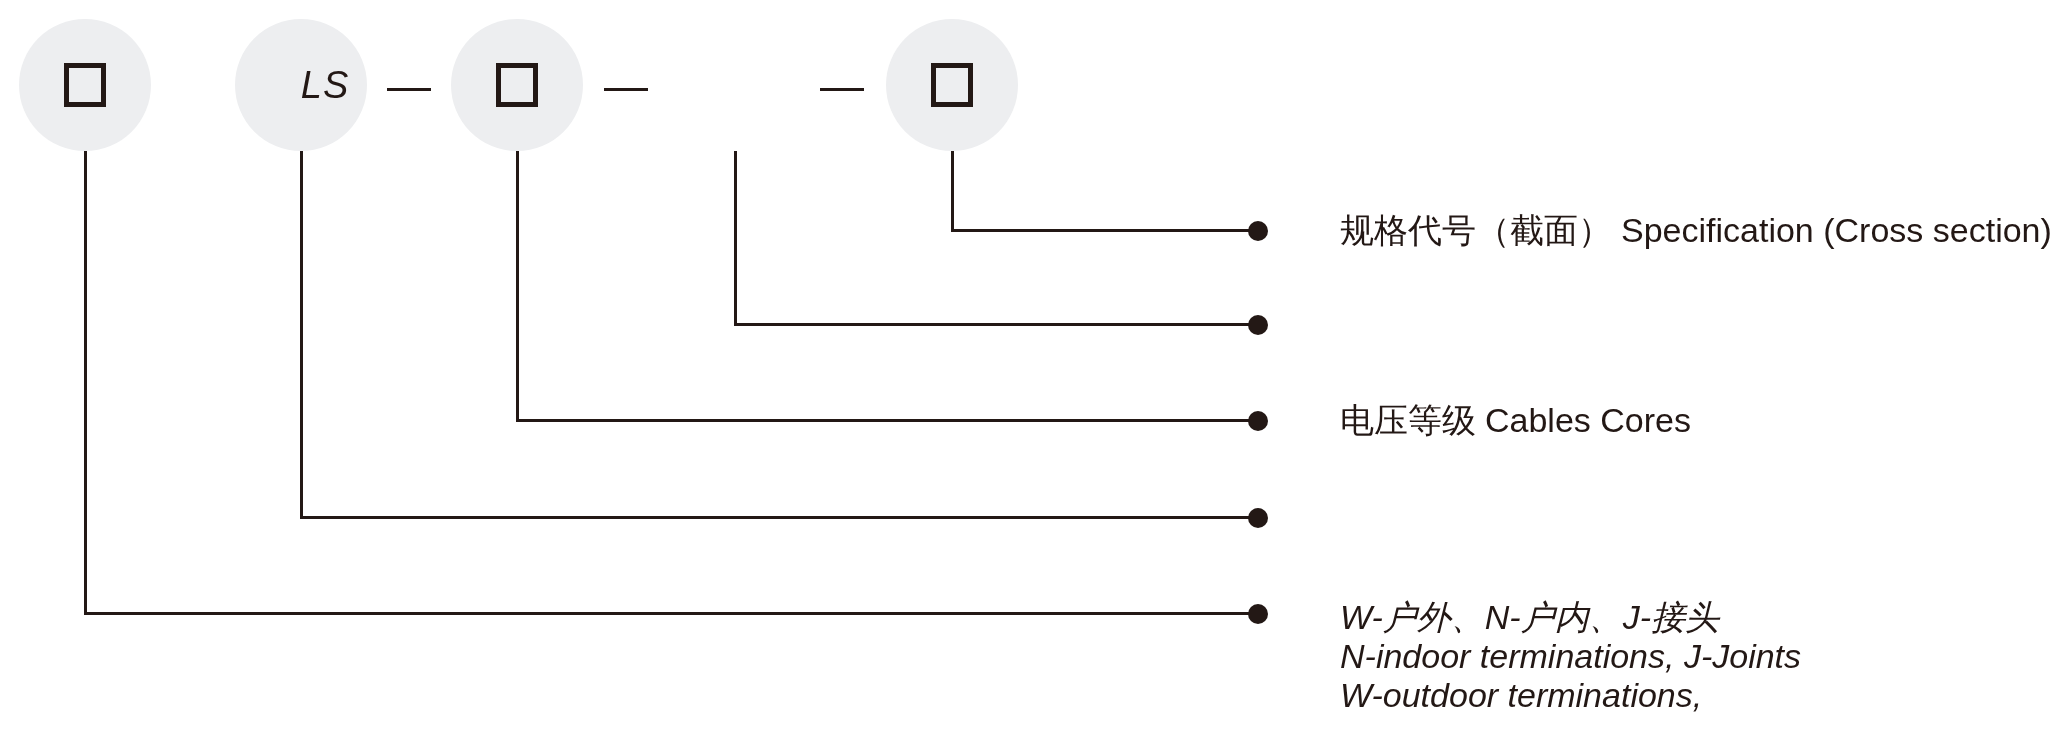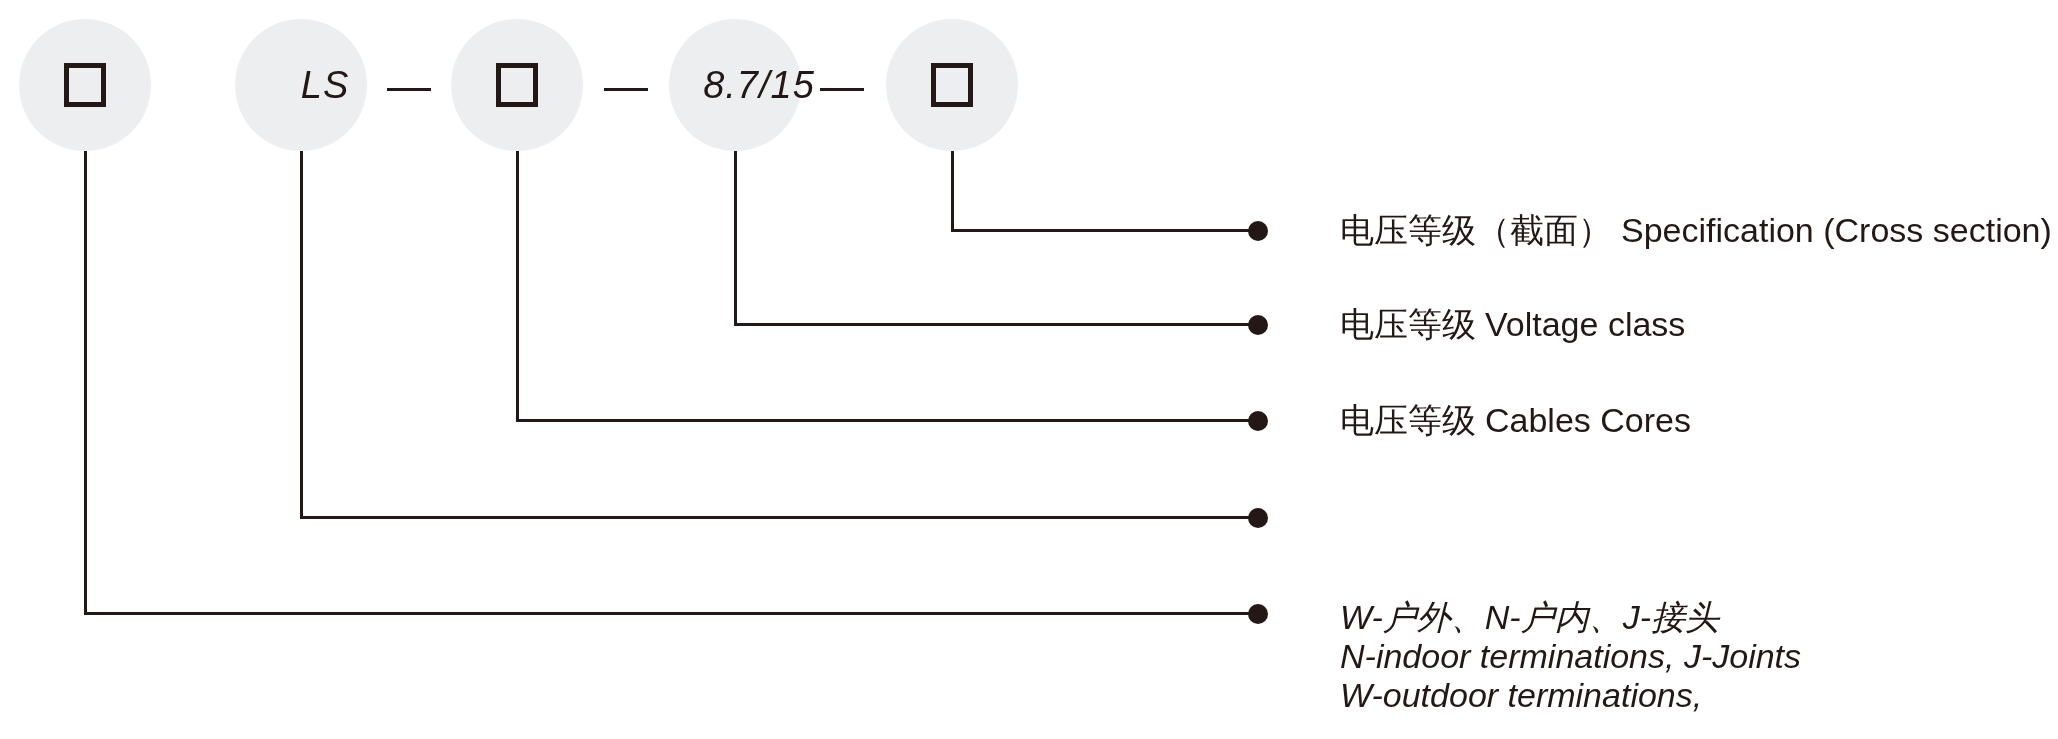--- a/index.html
+++ b/index.html
@@ -60,23 +60,20 @@
 
   <div class="circle c1">
     <div class="sq"></div>
   </div>
   <div class="circle c2">
     <span class="code-text">LS</span>
   </div>
   <div class="circle c3">
     <div class="sq"></div>
   </div>
-  <div class="circle c4">
-    <span class="code-text">8.7/15</span>
-  </div>
   <div class="circle c5">
     <div class="sq"></div>
   </div>
 
   <span class="dash d1">—</span>
   <span class="dash d2">—</span>
   <span class="dash d3">—</span>
 
   <div class="vline v1"></div>
   <div class="vline v2"></div>
@@ -90,24 +87,21 @@
   <div class="hline h-row4"></div>
   <div class="hline h-row5"></div>
 
   <div class="bullet b1"></div>
   <div class="bullet b2"></div>
   <div class="bullet b3"></div>
   <div class="bullet b4"></div>
   <div class="bullet b5"></div>
 
   <div class="label lrow1">
-    <span class="cn">电压等级（截面）</span><span class="en">Specification (Cross section)</span>
-  </div>
-  <div class="label lrow2">
-    <span class="cn">电压等级</span><span class="en">Voltage class</span>
+    <span class="cn">规格代号（截面）</span><span class="en">Specification (Cross section)</span>
   </div>
   <div class="label lrow3">
     <span class="cn">电压等级</span><span class="en">Cables Cores</span>
   </div>
   <div class="label lrow5">
     <div class="line">W-户外、N-户内、J-接头</div>
     <div class="line">N-indoor terminations, J-Joints</div>
     <div class="line">W-outdoor terminations,</div>
   </div>
 

